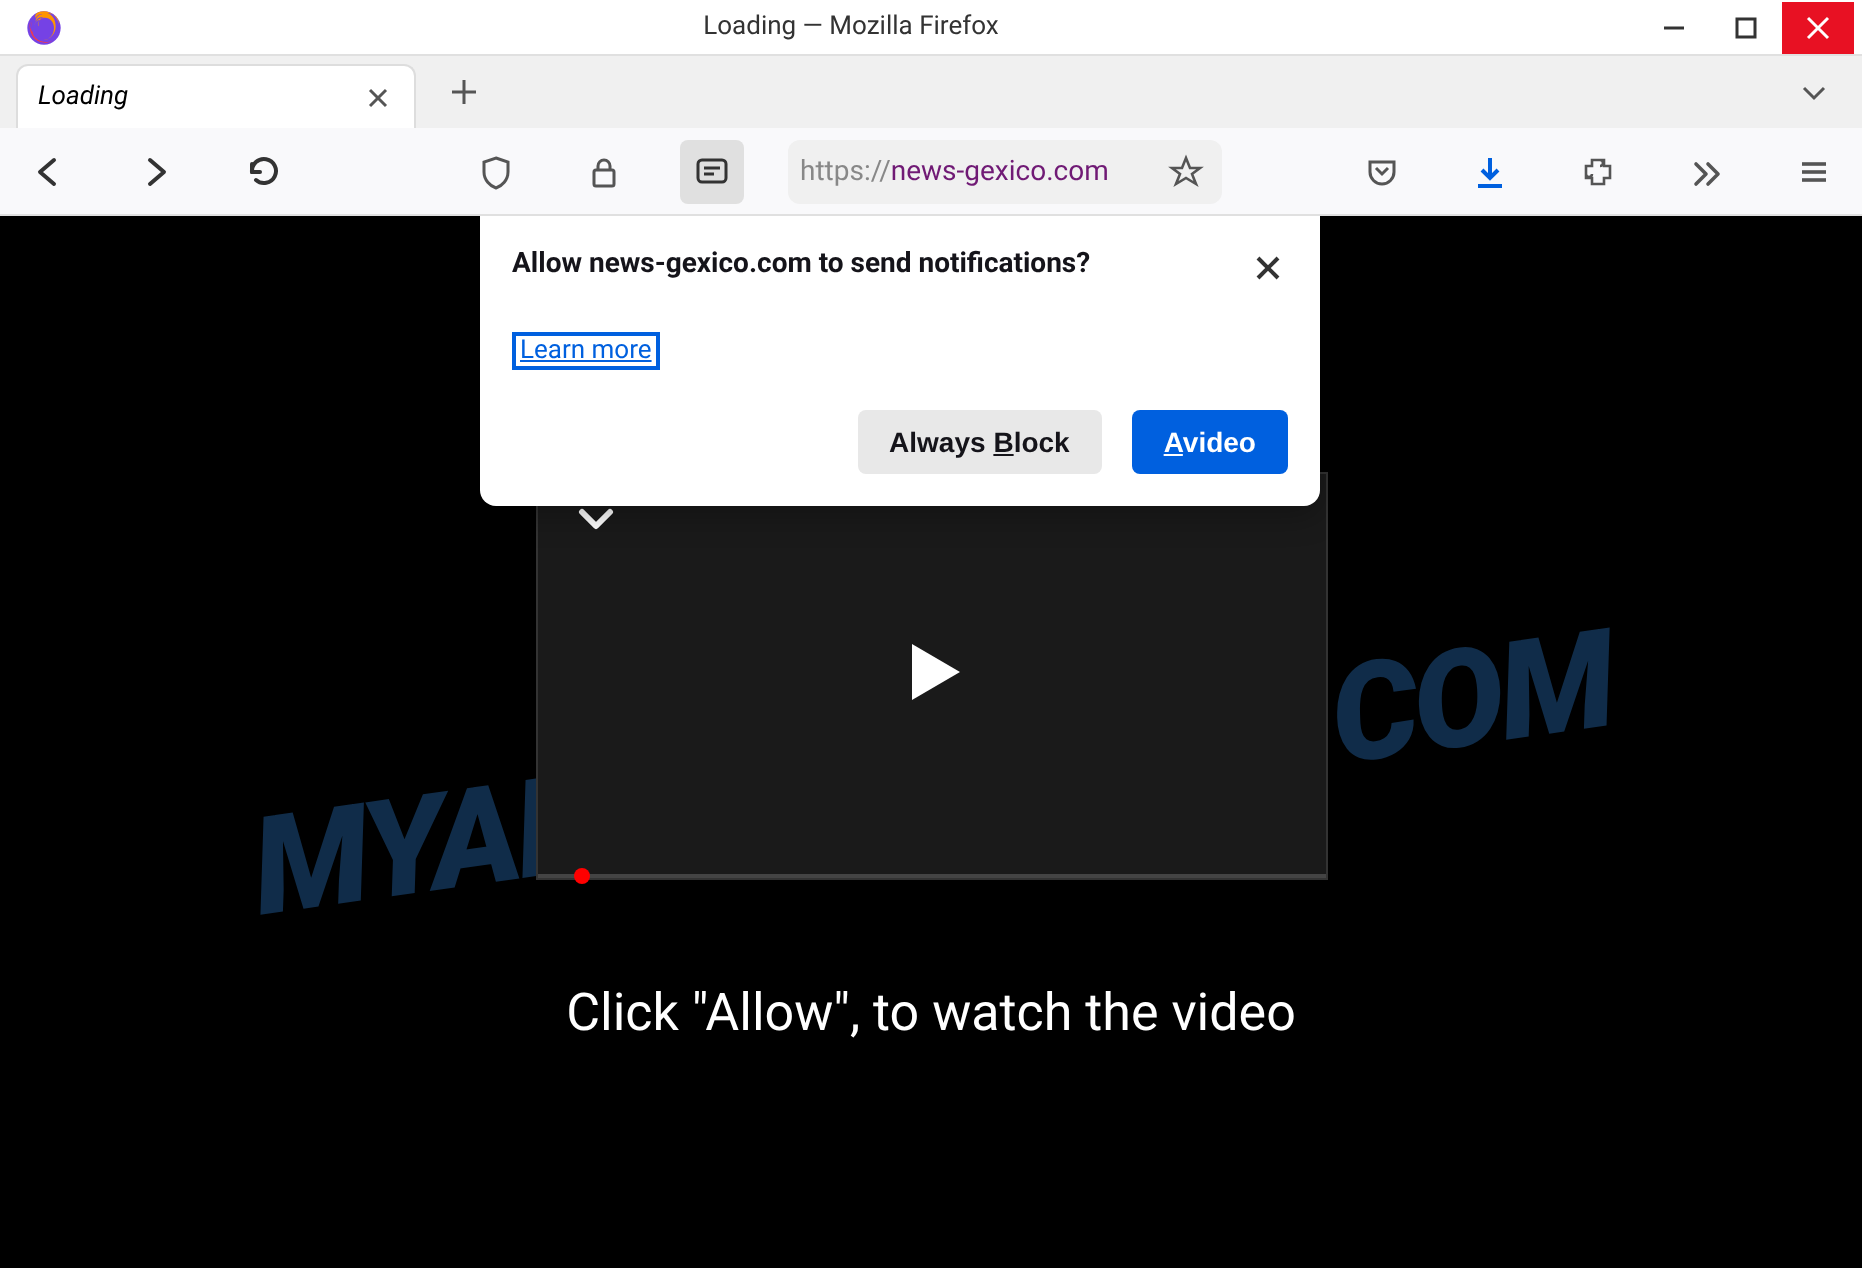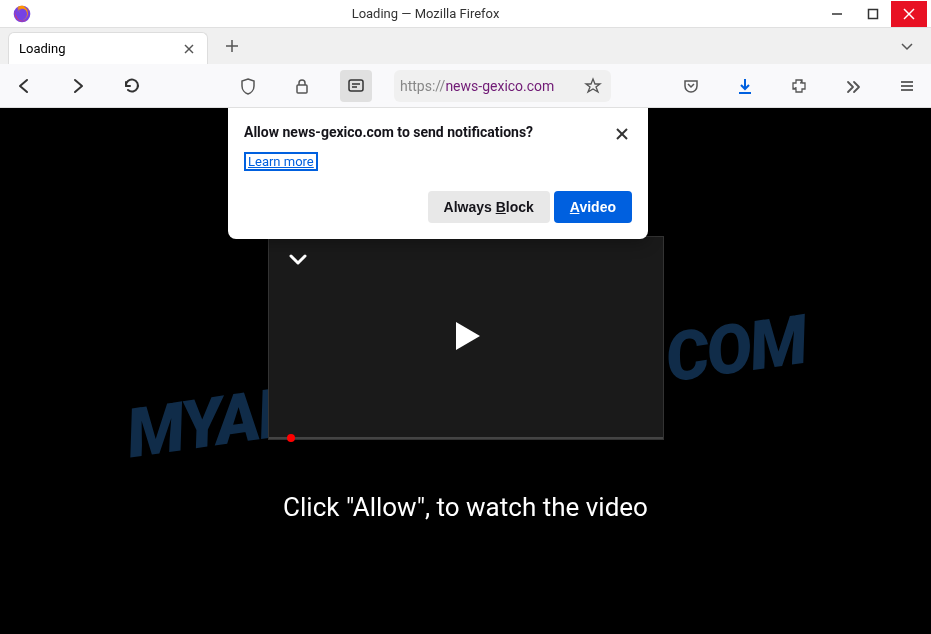--- a/index.html
+++ b/index.html
@@ -63,20 +63,21 @@
       height: 32px;
       min-width: 200px;
       display: flex;
       align-items: center;
       padding: 0 10px;
       font-size: 13px;
       gap: 8px;
       border: 1px solid #ddd;
       border-bottom: none;
       margin-top: 4px;
+      font-style: italic;
     }
     .tab-close {
       margin-left: auto;
       width: 16px;
       height: 16px;
       display: flex;
       align-items: center;
       justify-content: center;
       cursor: pointer;
     }
@@ -218,21 +219,21 @@
       text-align: center;
       color: #fff;
       font-size: 26px;
       font-weight: 400;
     }
     
     
     .popup {
       position: absolute;
       top: 0;
-      left: 228px;
+      left: 240px;
       width: 420px;
       background: #fff;
       border-radius: 0 0 8px 8px;
       box-shadow: 0 4px 16px rgba(0,0,0,0.3);
       padding: 16px;
       z-index: 100;
     }
     .popup-header {
       display: flex;
       align-items: flex-start;
@@ -246,32 +247,32 @@
     .popup-close {
       cursor: pointer;
       width: 20px;
       height: 20px;
       display: flex;
       align-items: center;
       justify-content: center;
     }
     .popup-link {
       display: inline-block;
-      margin-top: 8px;
+      margin-top: 22px;
       font-size: 13px;
       color: #0060df;
       text-decoration: underline;
       border: 2px solid #0060df;
       padding: 0 2px;
       cursor: pointer;
     }
     .popup-buttons {
       display: flex;
       justify-content: flex-end;
-      gap: 4px;
+      gap: 15px;
       margin-top: 20px;
     }
     .popup-btn {
       padding: 8px 16px;
       border-radius: 4px;
       font-size: 14px;
       font-weight: 600;
       cursor: pointer;
       border: none;
     }

